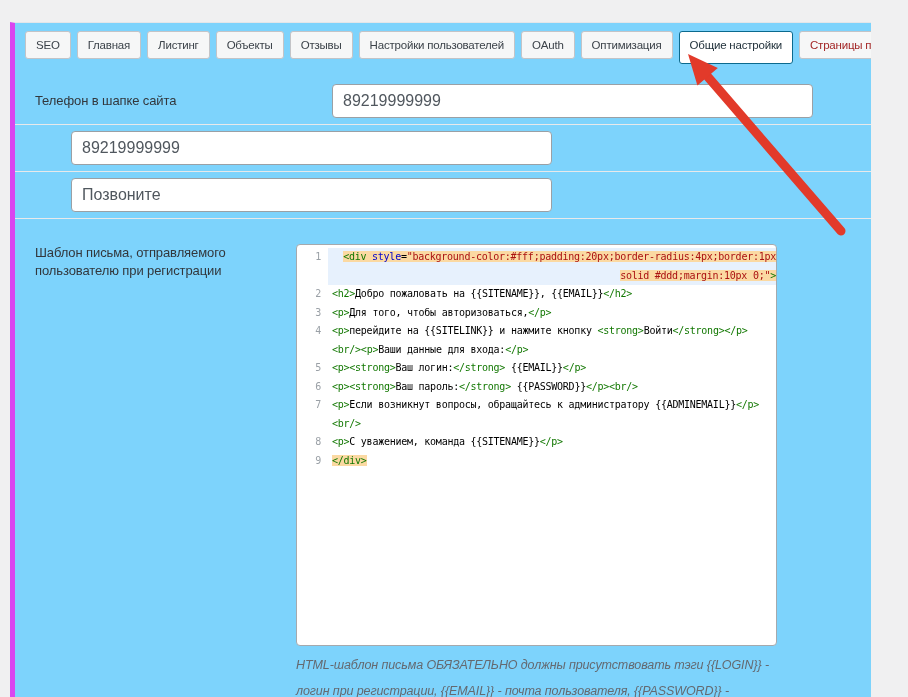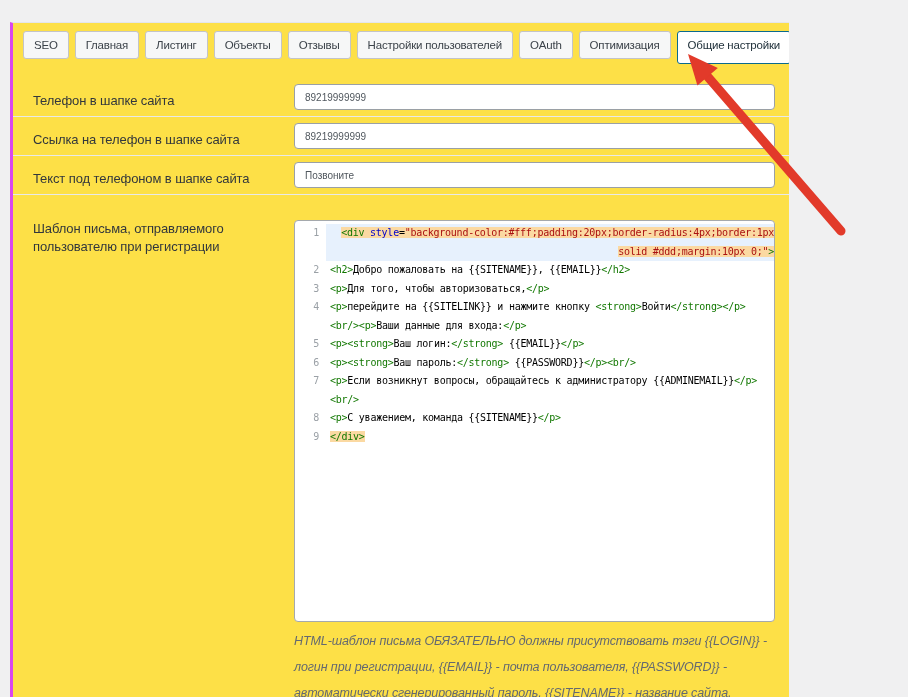--- a/index.html
+++ b/index.html
@@ -3,23 +3,23 @@
 <meta charset="utf-8">
 <style>
   * { margin:0; padding:0; box-sizing:border-box; }
   html,body { width:908px; height:697px; overflow:hidden; }
   body {
     position:relative;
     background:#f0f0f1;
     font-family:"Liberation Sans", sans-serif;
   }
   .card {
-    position:absolute; left:10px; top:22px; width:779px; height:675px;
-    background:#fde047;
-    border-left:3px solid #d946ef;
+    position:absolute; left:10px; top:22px; width:861px; height:675px;
+    background:#7dd3fc;
+    border-left:5px solid #d946ef;
     border-top:1px solid #e4e6e9;
   }
   
   .tabbar {
     display:flex; align-items:flex-start; gap:6px;
     padding:8px 0 0 10px;
     white-space:nowrap; overflow:hidden;
     height:46px;
   }
   .tab {
@@ -36,39 +36,40 @@
     background:#ffffff;
     border:1px solid #0b6a8e;
     color:#22323c;
     padding-bottom:12px;
     text-align:center;
   }
   .tab.alert { color:#a32727; }
   
   .rows-wrap { margin-top:9px; }
   .frow {
-    display:flex; align-items:flex-end;
+    display:flex; align-items:center;
     padding:6px 0 6px 20px;
     border-bottom:1px solid #e8e9ea;
   }
   .frow.tall { align-items:flex-start; padding-bottom:8px;margin-top:19px; }
   .flabel {
     flex:none; width:261px;
     font-size:13px; color:#32373c; letter-spacing:-0.1px;
     line-height:1.35;
     padding-right:14px;
   }
   .finput {
     width:481px; height:26px;
     background:#fff;
     border:1px solid #9aa0a5;
     border-radius:4px;
     font-family:"Liberation Sans", sans-serif;
-    font-size:10px; color:#50575e;
-    padding:4px 10px;
+    font-size:16px; color:#50575e;
+    padding:16px 10px;
+    margin-left:36px;
   }
   
   .editor {
     width:481px; height:402px;
     border:1px solid #a5a9ad; border-radius:4px;
     background:#fff; overflow:hidden;
     padding-top:3px;
     font-family:"DejaVu Sans Mono", monospace;
     font-size:10px; letter-spacing:-0.25px;
     cursor:text;
@@ -111,25 +112,23 @@
       <div class="tab active">Общие настройки</div>
       <div class="tab alert">Страницы переадресации</div>
     </div>
 
   <div class="rows-wrap" id="rows">
       <div class="frow">
         <div class="flabel">Телефон в шапке сайта</div>
         <input class="finput" value="89219999999" style="">
       </div>
       <div class="frow">
-        <div class="flabel">Ссылка на телефон в шапке сайта</div>
         <input class="finput" value="89219999999" style="">
       </div>
       <div class="frow">
-        <div class="flabel">Текст под телефоном в шапке сайта</div>
         <input class="finput" value="Позвоните" style="">
       </div>
     </div>
 
   <div class="frow tall">
     <div class="flabel">Шаблон письма, отправляемого пользователю при регистрации</div>
     <div>
       <div class="editor" id="editor">
           <div class="crow"><div class="cgut">1</div><div class="ccode active"><span class="hl"><span class="tok-t">&lt;div</span><span class="tok-x"> </span><span class="tok-a">style</span><span class="tok-x">=</span><span class="tok-s">"background-color:#fff;padding:20px;border-radius:4px;border:1px</span></span></div></div>
           <div class="crow"><div class="cgut"></div><div class="ccode active"><span class="hl"><span class="tok-s">solid #ddd;margin:10px 0;"</span><span class="tok-t">&gt;</span></span></div></div>

